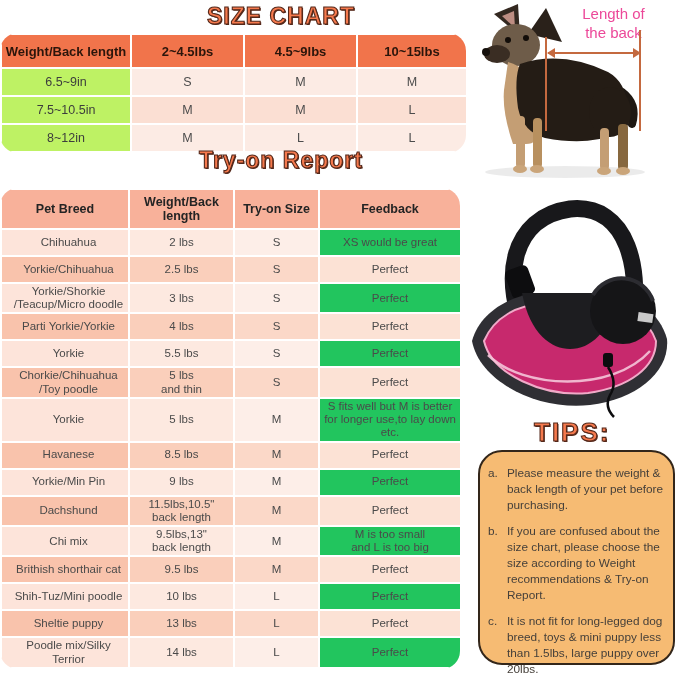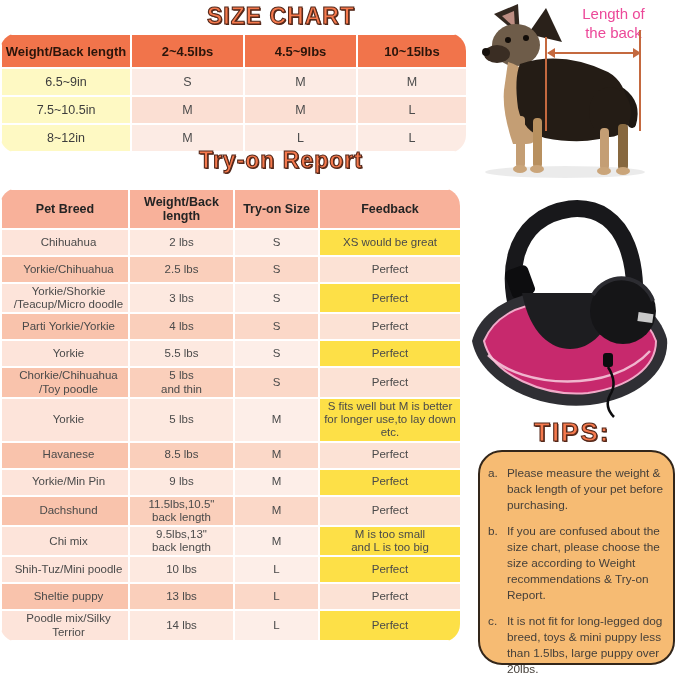--- a/index.html
+++ b/index.html
@@ -23,30 +23,30 @@
   .size-wrap { top:33px;  width:466px; }
   .try-wrap  { top:188px; width:460px; }
   table { border-collapse:collapse; table-layout:fixed; width:100%; }
   th, td { border:2px solid #ffffff; text-align:center; vertical-align:middle; padding:1px 3px; }
 
   
   .size th { background:#f1744b; color:#2b150b; font-size:13px; height:34px; font-weight:bold; }
   .size td { font-size:12.5px; color:#4c4c4c; height:28px; }
   .size tr.light td { background:#fcebe4; }
   .size tr.dark  td { background:#fbdfd3; }
-  .size tbody td:first-child { background:#fef9c3; color:#3d3d3d; }
+  .size tbody td:first-child { background:#bef264; color:#3d3d3d; }
 
   
   .try th { background:#f8b19a; color:#242424; font-size:12.5px; height:40px; font-weight:bold; }
   .try td { font-size:11.5px; color:#4a4a4a; height:27px; line-height:1.15; white-space:pre-line; }
   .try td:first-child { text-align:center; padding-left:10px; }
   .try tr.light td                { background:#fde4da; }
   .try tr.light td:nth-child(2)   { background:#fde9e0; }
   .try tr.light td:nth-child(3)   { background:#fdeee8; }
-  .try tr.light td:nth-child(4)   { background:#fde047; }
+  .try tr.light td:nth-child(4)   { background:#22c55e; }
   .try tr.dark td                 { background:#f9c3ac; }
   .try tr.dark td:nth-child(2)    { background:#facfbb; }
   .try tr.dark td:nth-child(3)    { background:#fbd8c8; }
   .try tr.dark td:nth-child(4)    { background:#fce2d5; }
 
   
   .dog-figure { position:absolute; left:460px; top:0; width:219px; height:183px; }
   .measure-note { position:absolute; top:5px; left:96px; width:115px; text-align:center;
                   color:#ec4899; font-size:15px; line-height:1.25; white-space:pre-line; }
   .vline { position:absolute; width:2px; background:#c4693f; }
@@ -196,20 +196,26 @@
             <td>M</td>
             <td>Perfect</td>
           </tr>
           <tr class="light">
             <td>Chi mix</td>
             <td>9.5lbs,13"
 back length</td>
             <td>M</td>
             <td>M is too small
 and L is too big</td>
+          </tr>
+          <tr class="dark">
+            <td>Brithish shorthair cat</td>
+            <td>9.5 lbs</td>
+            <td>M</td>
+            <td>Perfect</td>
           </tr>
           <tr class="light">
             <td>Shih-Tuz/Mini poodle</td>
             <td>10 lbs</td>
             <td>L</td>
             <td>Perfect</td>
           </tr>
           <tr class="dark">
             <td>Sheltie puppy</td>
             <td>13 lbs</td>

